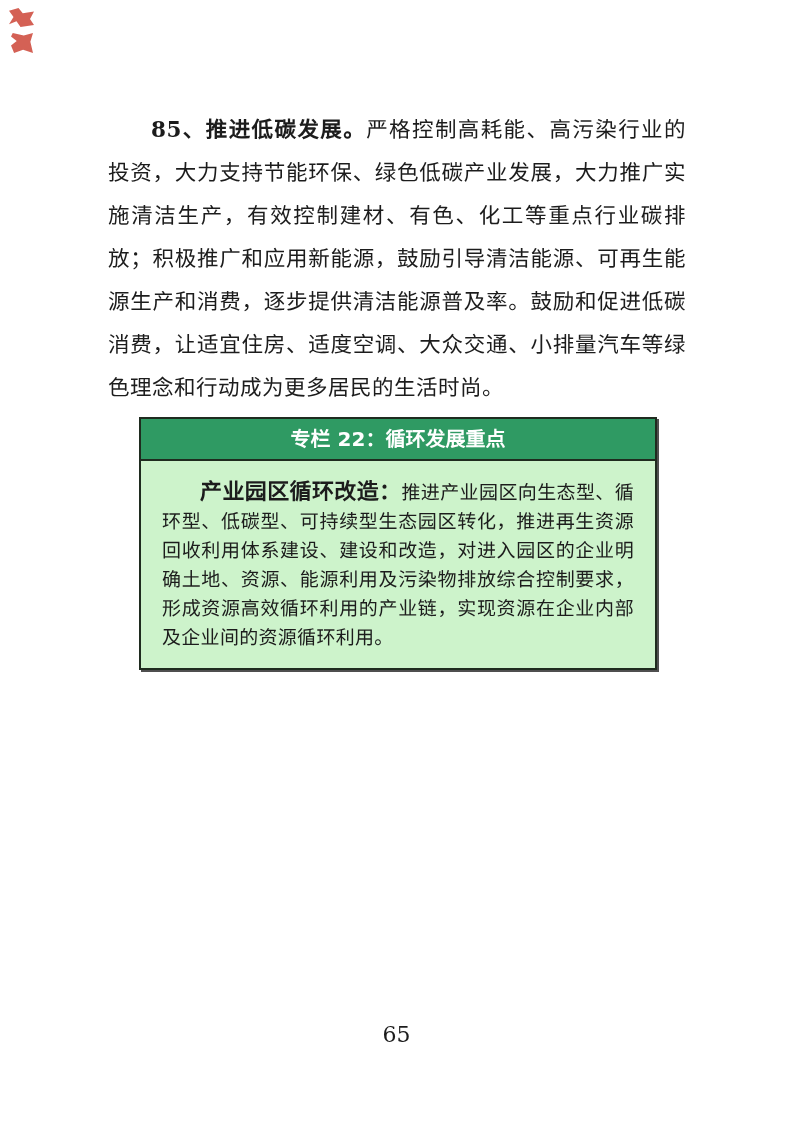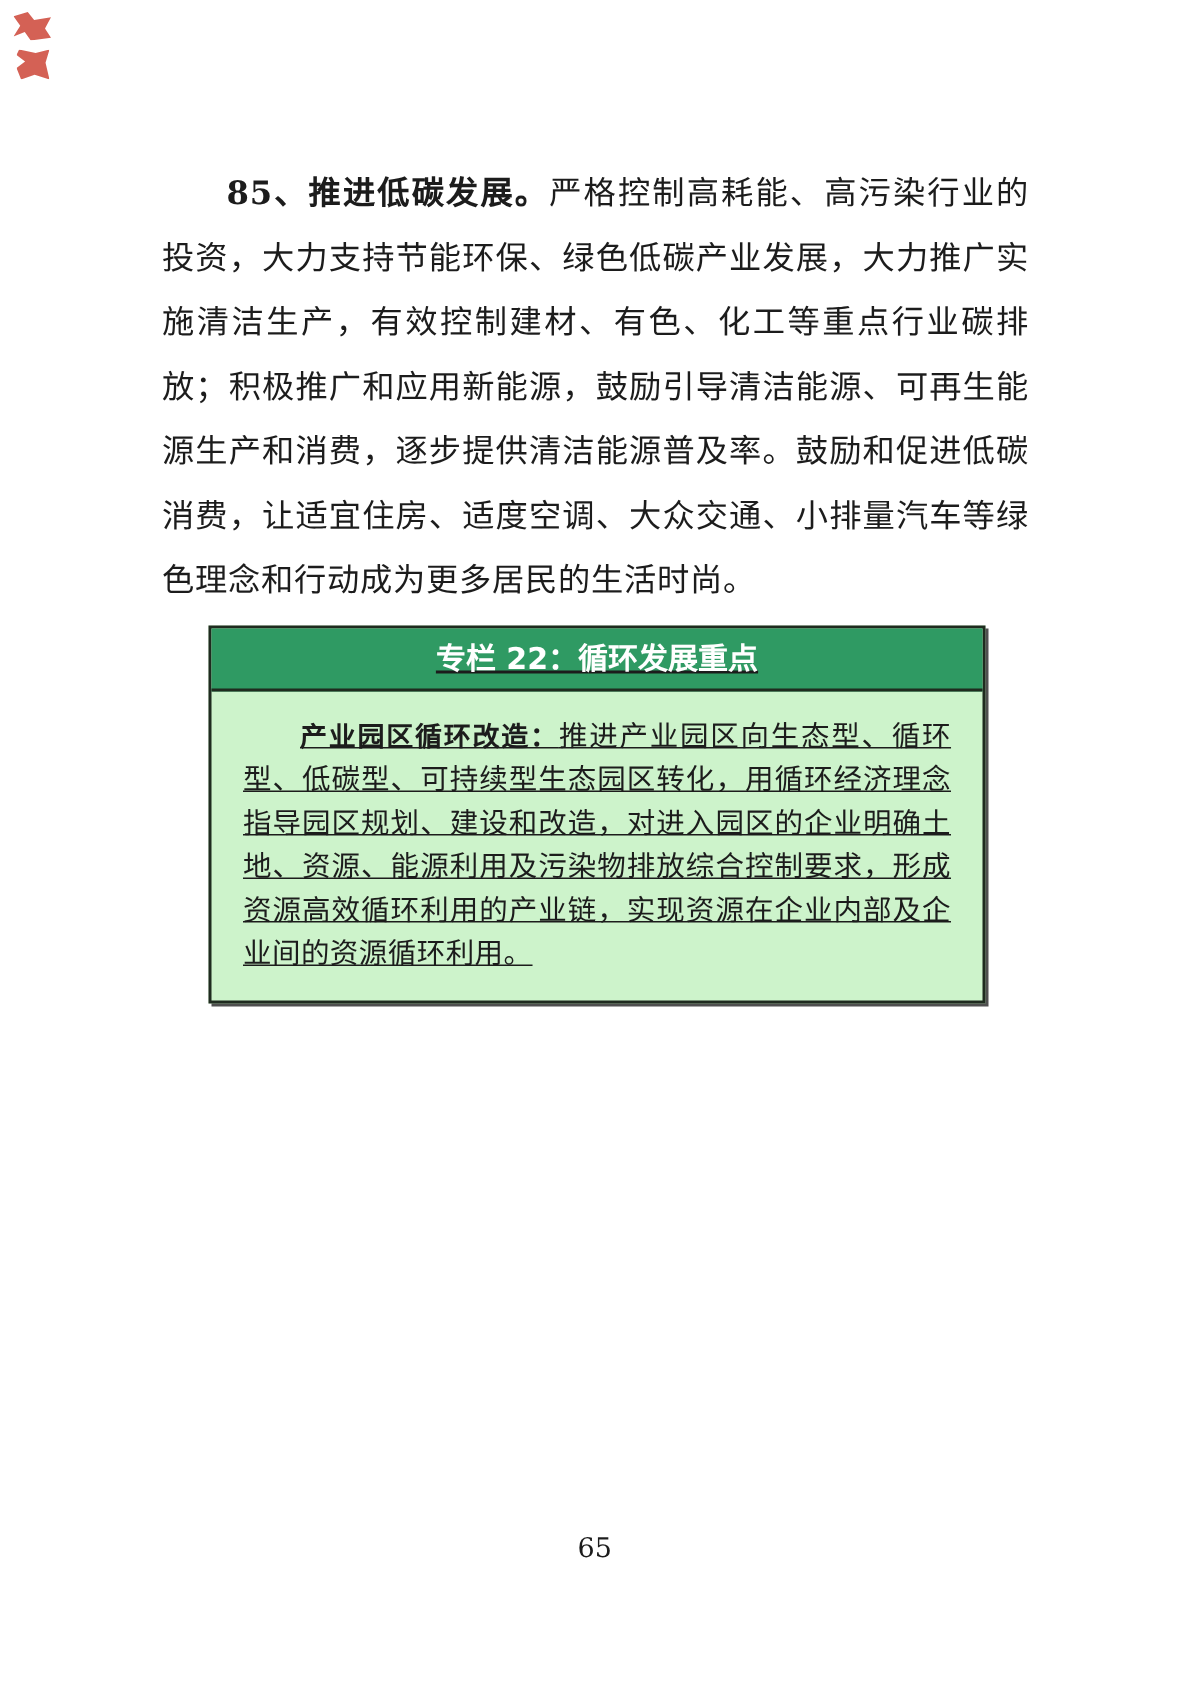--- a/index.html
+++ b/index.html
@@ -46,21 +46,20 @@
     letter-spacing:0.5px;
   }
   .para.p85{margin-bottom:8px;}
   .para.p86{margin-bottom:16px;}
   .callout{
     margin-left:31px;
     width:518px;
     border:2px solid var(--callout-border);
     box-shadow:2px 2px 0 rgba(20,20,20,0.75);
     background:var(--callout-body-bg);
-    text-decoration:underline;
   }
   .callout-header{
     background:var(--callout-header-bg);
     color:var(--callout-header-text);
     border-bottom:2px solid var(--callout-border);
     text-align:center;
     font-family:"DejaVu Sans","Liberation Sans",sans-serif;
     font-weight:bold;
     font-size:20px;
     line-height:25px;
@@ -73,31 +72,31 @@
     font-size:19px;
     line-height:29px;
     text-align:justify;
     text-indent:2em;
     letter-spacing:0.3px;
   }
   .box-para + .box-para{margin-top:13px;}
   .box-para .box-lead{
     font-family:"DejaVu Sans","Liberation Sans",sans-serif;
     font-weight:bold;
-    font-size:18px;
+    font-size:22px;
   }
   .page-footer{
     position:absolute;
     left:0;
     top:1022px;
     width:100%;
     text-align:center;
   }
   .page-number{
-    font-size:18px;
+    font-size:22px;
     font-family:"DejaVu Serif","Liberation Serif",serif;
     color:var(--text);
   }
 </style>
 </head>
 <body>
 
 <div class="page">
 
   <div class="corner-marks">
@@ -109,21 +108,21 @@
 
     <p class="para p85"><strong class="para-head">85、推进低碳发展。</strong><span>严格控制高耗能、高污染行业的投资，大力支持节能环保、绿色低碳产业发展，大力推广实施清洁生产，有效控制建材、有色、化工等重点行业碳排放；积极推广和应用新能源，鼓励引导清洁能源、可再生能源生产和消费，逐步提供清洁能源普及率。鼓励和促进低碳消费，让适宜住房、适度空调、大众交通、小排量汽车等绿色理念和行动成为更多居民的生活时尚。</span></p>
 
 
     <section class="callout">
       <header class="callout-header">
         <span>专栏 22：循环发展重点</span>
       </header>
       <div class="callout-body">
 
-        <p class="box-para"><strong class="box-lead">产业园区循环改造：</strong><span>推进产业园区向生态型、循环型、低碳型、可持续型生态园区转化，用循环经济理念指导园区规划、建设和改造，对进入园区的企业明确土地、资源、能源利用及污染物排放综合控制要求，形成资源高效循环利用的产业链，实现资源在企业内部及企业间的资源循环利用。</span></p>
+        <p class="box-para"><strong class="box-lead">产业园区循环改造：</strong><span>推进产业园区向生态型、循环型、低碳型、可持续型生态园区转化，推进再生资源回收利用体系建设、建设和改造，对进入园区的企业明确土地、资源、能源利用及污染物排放综合控制要求，形成资源高效循环利用的产业链，实现资源在企业内部及企业间的资源循环利用。</span></p>
 
 
       </div>
     </section>
 
   </main>
 
   <footer class="page-footer">
     <span class="page-number">65</span>
   </footer>

